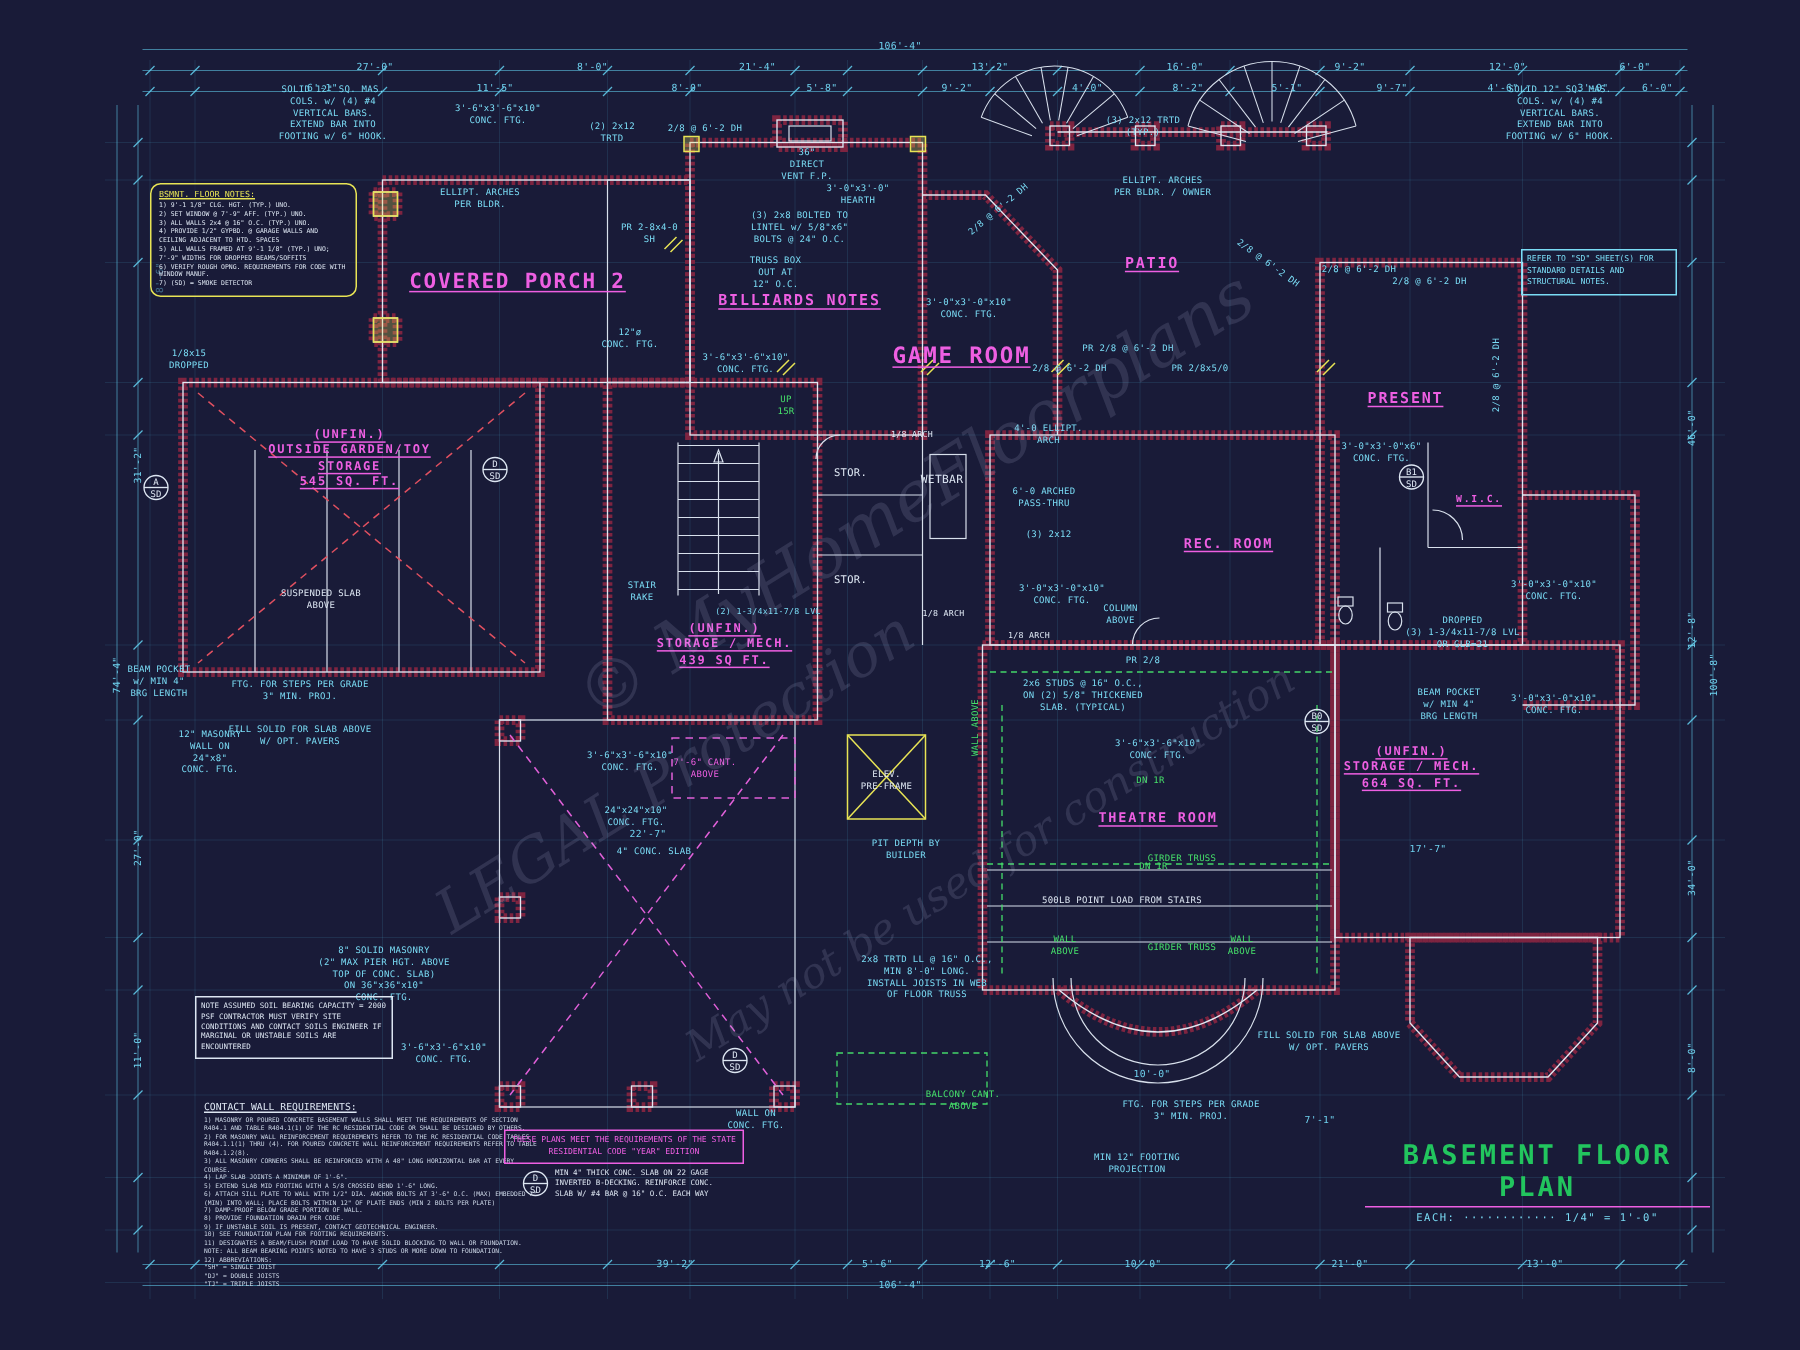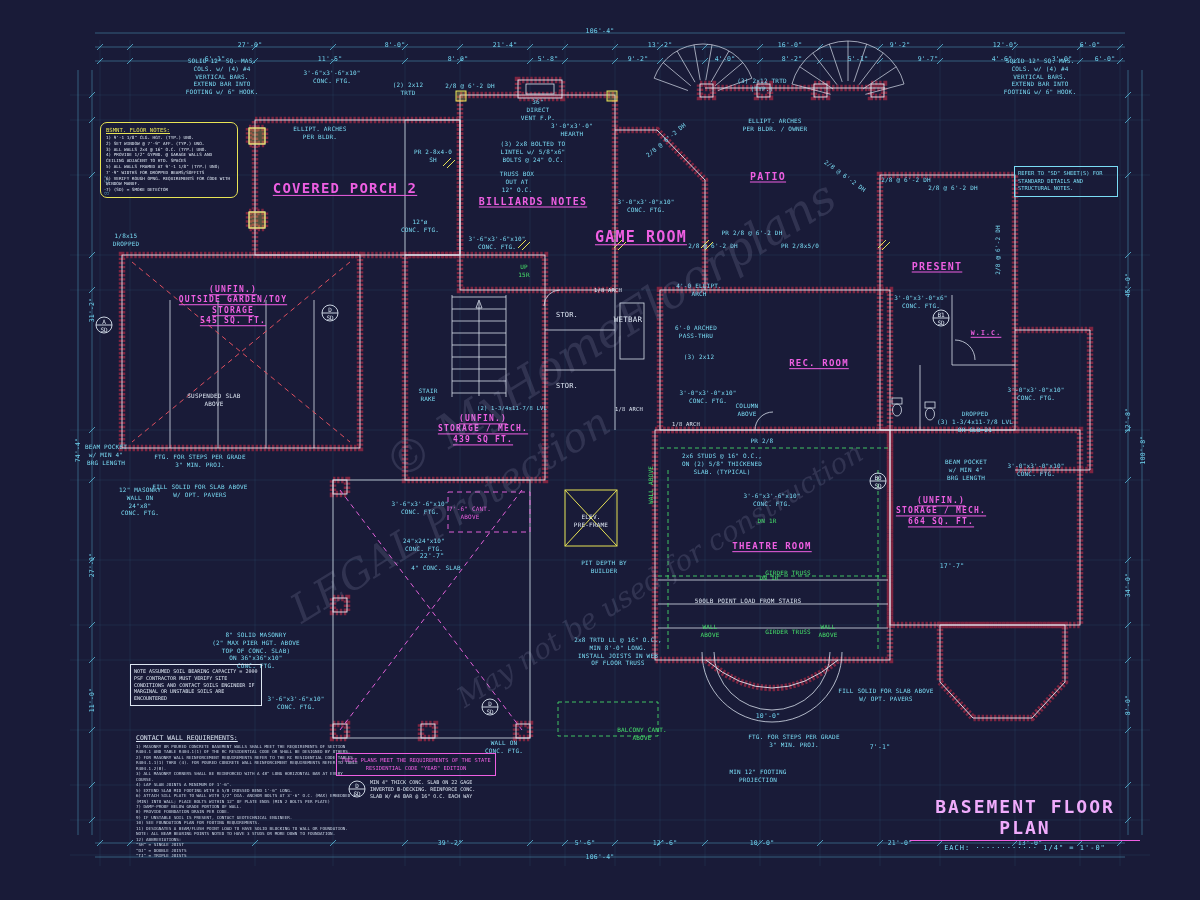--- a/index.html
+++ b/index.html
@@ -36,22 +36,22 @@
   #notes-wall .notetitle{color:#dde6f2;font-size:6.5px;}
   #notes-wall .nline{color:#cdd8e8;font-size:4.2px;line-height:1.3;}
   #note-soil{left:130px;top:664px;width:132px;border:1px solid #dde6f2;padding:3px;
       color:#dde6f2;font-size:5px;line-height:1.35;}
   #note-code{left:336px;top:753px;width:160px;border:1px solid #ee5fe2;padding:3px;
       color:#ee5fe2;font-size:5.4px;line-height:1.4;text-align:center;}
   #note-sd{left:1014px;top:166px;width:104px;border:1px solid #7adcf5;padding:3px;
       color:#7adcf5;font-size:5.4px;line-height:1.4;}
   #note-deck{left:370px;top:779px;width:120px;color:#dde6f2;font-size:5px;line-height:1.35;}
   #titleblock{left:910px;top:760px;width:230px;text-align:center;}
-  #titleblock .tb-title{color:#f0abfc;font-size:18px;font-weight:bold;letter-spacing:2px;
-      border-bottom:1.5px solid #ee5fe2;padding-bottom:2px;margin-top:36px;}
+  #titleblock .tb-title{color:#22c55e;font-size:18px;font-weight:bold;letter-spacing:2px;
+      border-bottom:1.5px solid #ee5fe2;padding-bottom:2px;}
   #titleblock .tb-scale{color:#7adcf5;font-size:7px;margin-top:3px;letter-spacing:1px;}
   .mk-c{stroke:#dde6f2;stroke-width:.9;fill:none;}
   .mk-t{fill:#dde6f2;font-size:6px;font-family:"DejaVu Sans Mono",monospace;text-anchor:middle;}
 </style>
 </head>
 <body>
 
 <div id="sheet">
 
   <svg width="1200" height="900" viewBox="0 0 1200 900">

